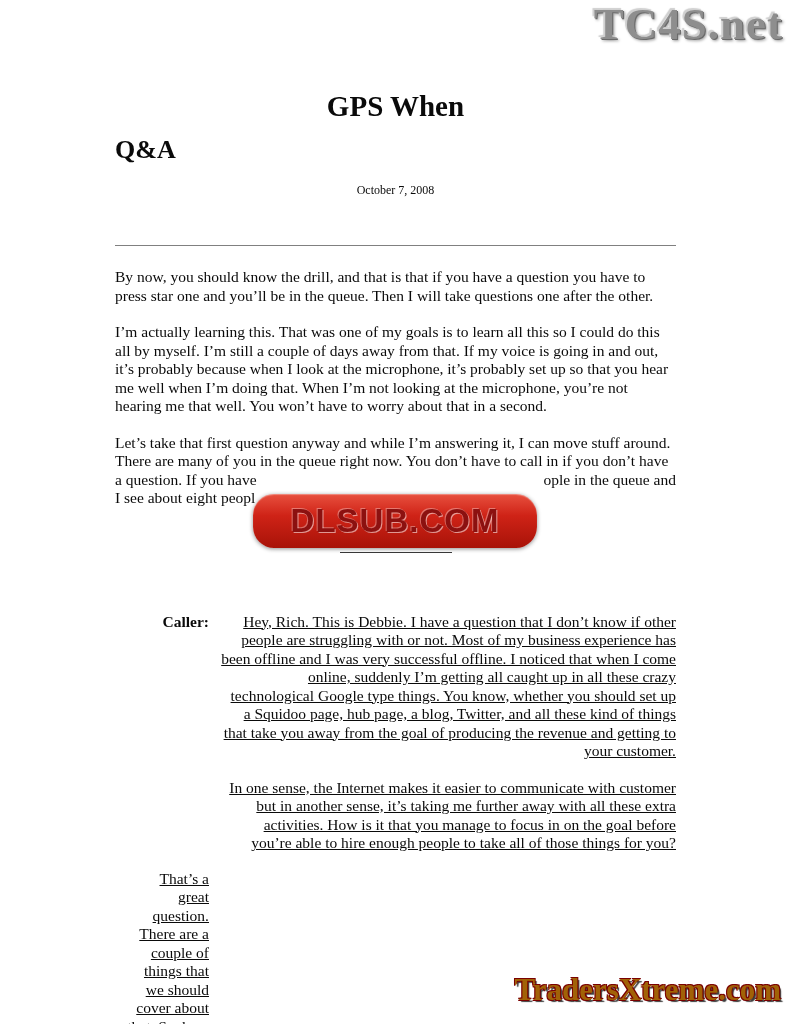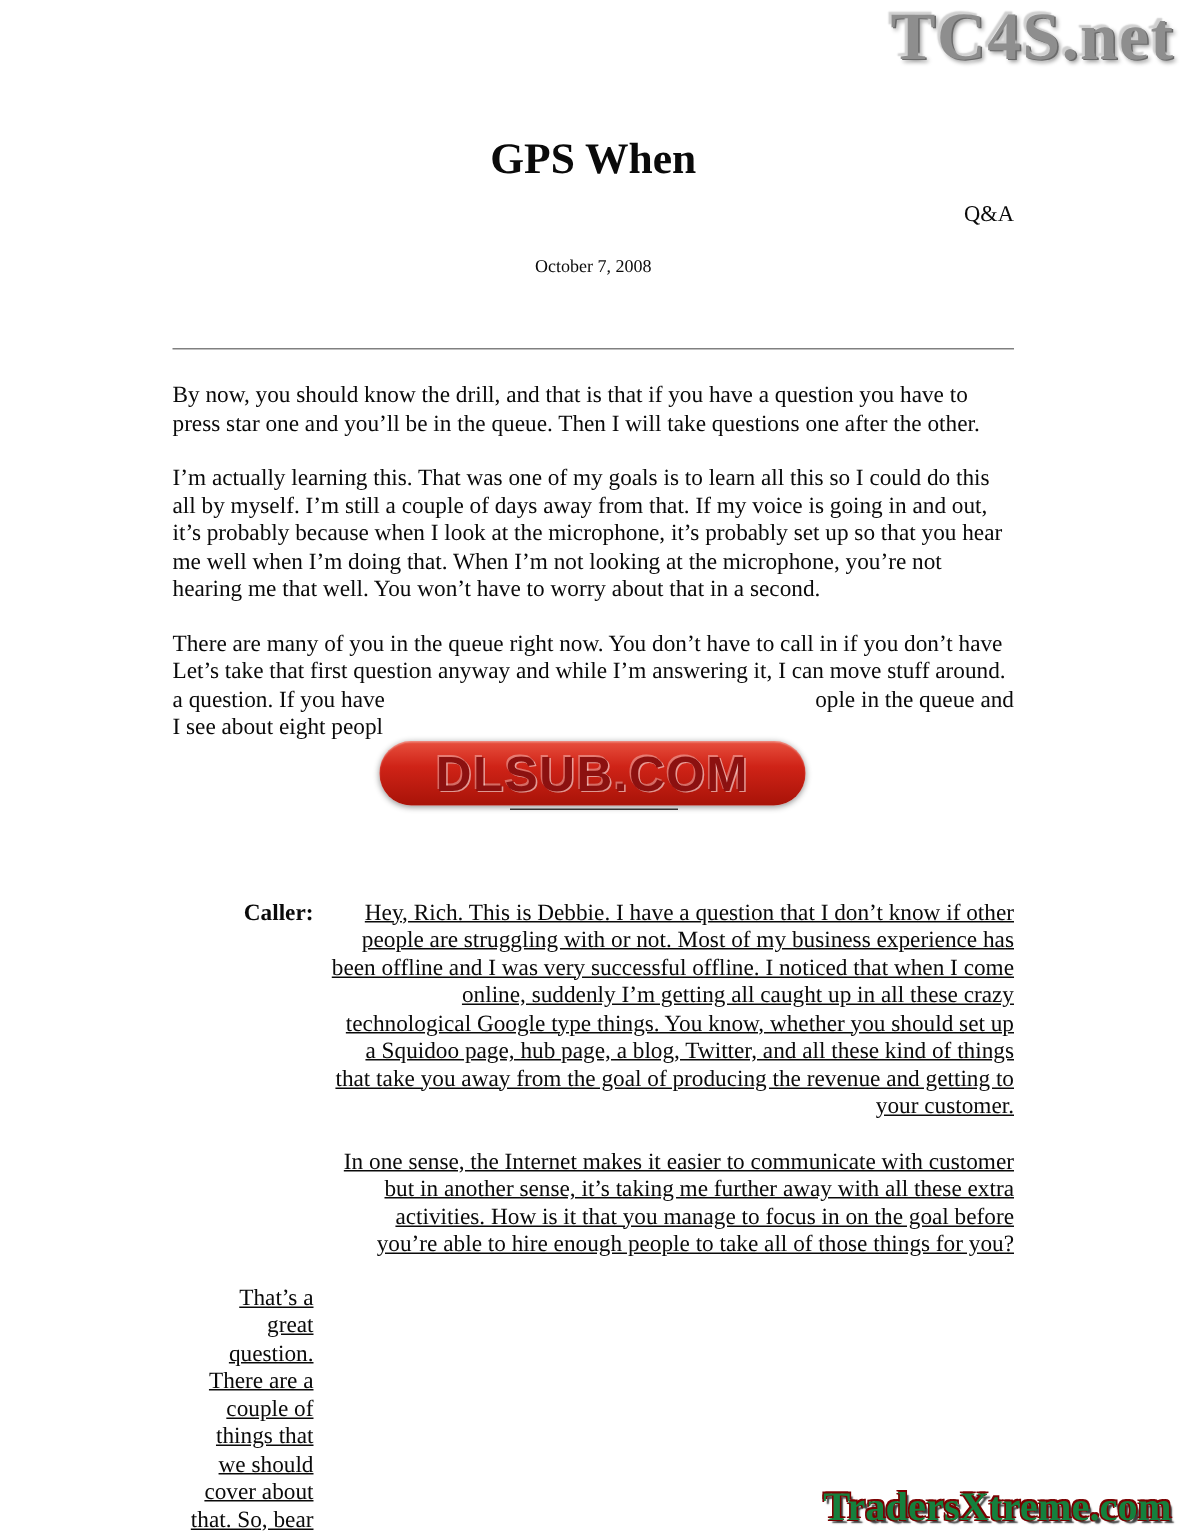--- a/index.html
+++ b/index.html
@@ -39,23 +39,23 @@
   }
 
   .doc-title {
     margin-top: 90px;
     text-align: center;
     font-size: 29px;
     font-weight: bold;
   }
   .doc-subtitle {
     margin-top: 12px;
-    text-align: right;
-    font-size: 15px;
-    font-weight: normal;
+    text-align: left;
+    font-size: 26px;
+    font-weight: bold;
   }
   .doc-date {
     margin-top: 18px;
     text-align: center;
     font-size: 12px;
   }
   .header-rule {
     margin-top: 47px;
     border: 0;
     border-top: 1px solid #808080;
@@ -108,21 +108,21 @@
   .turn-paras p:last-child {
     margin-bottom: 0;
   }
 
   
   .dlsub-banner {
     position: absolute;
     left: 253px;
     top: 494px;
     width: 284px;
-    height: 43px;
+    height: 54px;
     background: linear-gradient(180deg, #e8503e 0%, #cf2317 40%, #a81308 100%);
     border-radius: 21px;
     box-shadow: 0 1px 4px rgba(0,0,0,0.45), inset 0 1px 1px rgba(255,255,255,0.35);
     display: flex;
     align-items: center;
     justify-content: center;
   }
   .dlsub-text {
     font-family: "Liberation Sans", sans-serif;
     font-weight: bold;
@@ -132,25 +132,25 @@
     text-shadow:
        1px  1px 0 rgba(255,255,255,0.55),
       -1px -1px 0 rgba(255,255,255,0.35);
     user-select: none;
   }
 
   
   .traders {
     position: absolute;
     right: 10px;
-    bottom: 4px;
+    bottom: 16px;
     font-family: "Liberation Serif", serif;
     font-weight: bold;
-    font-size: 27px;
-    color: #15803d;
+    font-size: 31px;
+    color: #a16207;
     text-shadow:
       -1px -1px 0 #7a0000,
        1px -1px 0 #7a0000,
       -1px  1px 0 #7a0000,
        2px  2px 1px #3c3c3c;
     user-select: none;
   }
 </style>
 </head>
 <body>
@@ -164,22 +164,22 @@
     <div class="doc-title">GPS When</div>
     <div class="doc-subtitle">Q&amp;A</div>
     <div class="doc-date">October 7, 2008</div>
 
     <hr class="header-rule">
 
     <div class="body-text">
       <p class="para">By now, you should know the drill, and that is that if you have a question you have to press star one and you’ll be in the queue. Then I will take questions one after the other.</p>
       <p class="para">I’m actually learning this. That was one of my goals is to learn all this so I could do this all by myself. I’m still a couple of days away from that. If my voice is going in and out, it’s probably because when I look at the microphone, it’s probably set up so that you hear me well when I’m doing that. When I’m not looking at the microphone, you’re not hearing me that well. You won’t have to worry about that in a second.</p>
       <div class="para">
+        <div class="p3line">Let’s take that first question anyway and while I’m answering it, I can move stuff around.</div>
         <div class="p3line">There are many of you in the queue right now. You don’t have to call in if you don’t have</div>
-        <div class="p3line">Let’s take that first question anyway and while I’m answering it, I can move stuff around.</div>
         <div class="p3line">
           <span>a question. If you have</span>
           <span class="p3-right">ople in the queue and</span>
         </div>
         <div class="p3line">I see about eight peopl</div>
       </div>
     </div>
 
     <hr class="section-divider">
 

